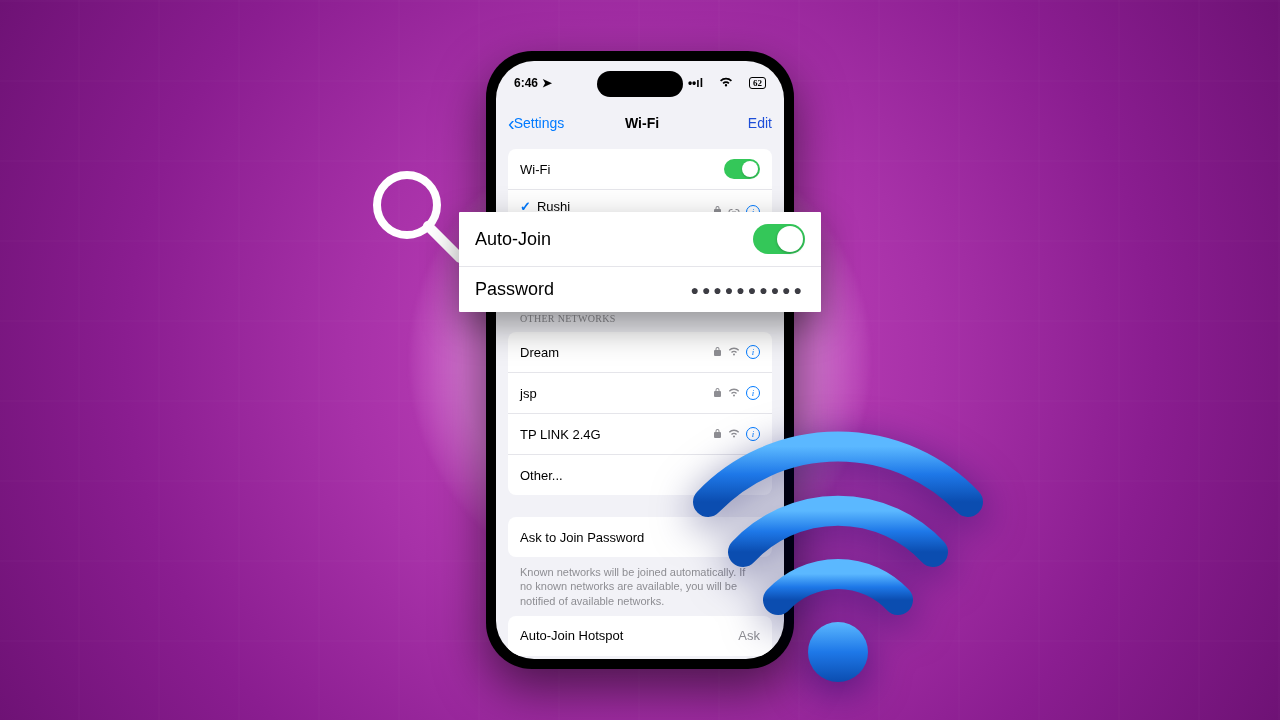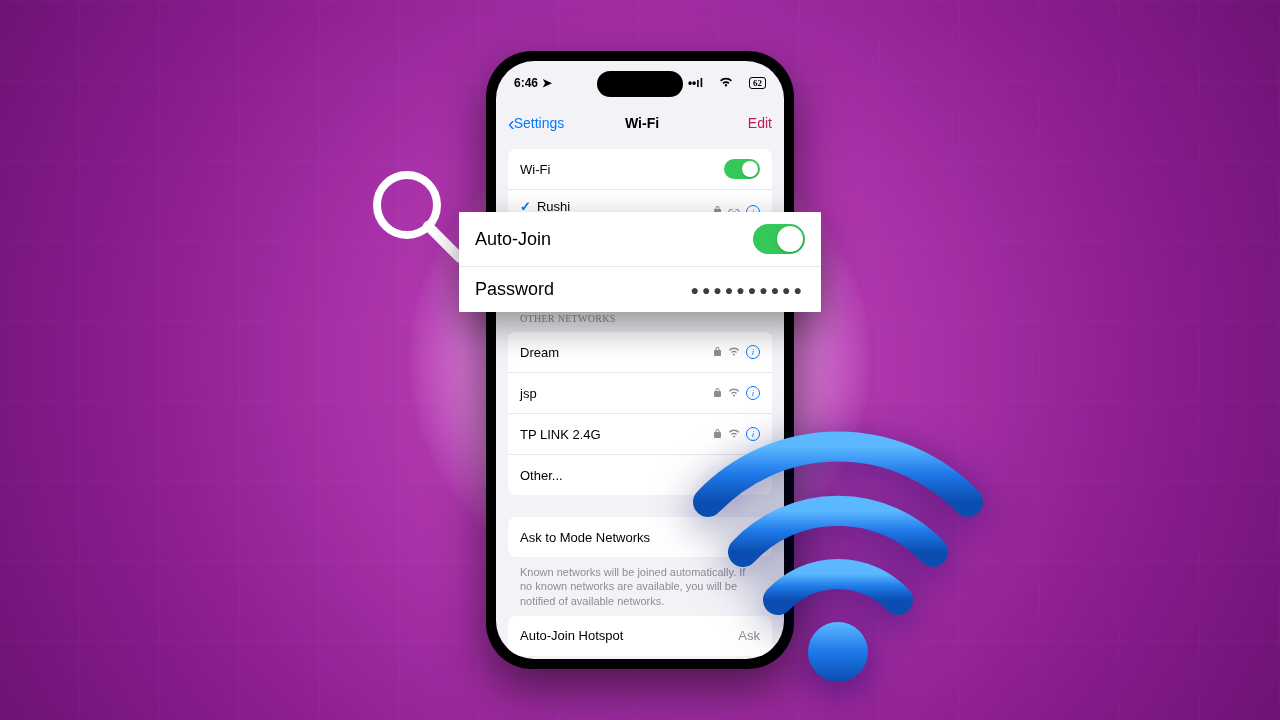--- a/index.html
+++ b/index.html
@@ -12,21 +12,21 @@
   .phone{position:absolute;left:50%;top:50%;transform:translate(-50%,-50%);width:288px;height:598px;border-radius:46px;background:#000;box-shadow:0 20px 50px rgba(0,0,0,.55);padding:10px;}
   .screen{width:100%;height:100%;border-radius:38px;background:#f2f2f7;overflow:hidden;position:relative;display:flex;flex-direction:column;}
   .island{position:absolute;top:10px;left:50%;transform:translateX(-50%);width:86px;height:26px;background:#000;border-radius:16px;z-index:5;}
   .statusbar{height:44px;display:flex;justify-content:space-between;align-items:center;padding:0 18px;font-size:12px;font-weight:600;color:#000;}
   .statusbar .left{display:flex;gap:4px;align-items:center;}
   .statusbar .right{display:flex;gap:16px;align-items:center;text-align:right;}
   .nav{height:36px;display:flex;align-items:center;justify-content:space-between;padding:0 12px;background:#f2f2f7;}
   .back{color:#007aff;font-size:14px;display:flex;align-items:center;gap:1px;}
   .back .chev{font-size:20px;font-weight:400;margin-right:-2px;}
   .title{font-size:14px;font-weight:600;color:#000;}
-  .edit{color:#be185d;font-size:14px;padding-left:28px;}
+  .edit{color:#1d4ed8;font-size:14px;padding-left:28px;}
   .content{flex:1;overflow:hidden;font-size:13px;color:#000;}
   .group{background:#fff;border-radius:8px;margin:8px 12px;overflow:hidden;}
   .row{display:flex;align-items:center;justify-content:space-between;padding:9px 12px;border-bottom:.5px solid #e5e5ea;min-height:22px;}
   .row:last-child{border-bottom:none;}
   .sub{font-size:9px;color:#8e8e93;}
   .check{color:#007aff;margin-right:6px;font-weight:700;}
   .icons{display:flex;gap:6px;align-items:center;color:#8e8e93;font-size:11px;}
   .info{color:#007aff;border:1px solid #007aff;border-radius:50%;width:12px;height:12px;display:inline-flex;align-items:center;justify-content:center;font-size:9px;font-style:italic;font-family:Georgia,serif;}
   .sectionlabel{font-size:10px;color:#8e8e93;margin:14px 24px 2px;letter-spacing:.3px;font-family:Liberation Serif, serif;}
   .footnote{font-size:11px;color:#8e8e93;margin:4px 24px 8px;line-height:1.3;}
@@ -154,21 +154,21 @@
             <span class="info">i</span>
           </div>
         </div>
         <div class="row">
           <span>Other...</span>
         </div>
       </div>
 
       <div class="group" style="margin-top:22px">
         <div class="row">
-          <span>Ask to Mode Networks</span>
+          <span>Ask to Join Password</span>
         </div>
       </div>
       <div class="footnote">Known networks will be joined automatically. If no known networks are available, you will be notified of available networks.</div>
 
       <div class="group">
         <div class="row">
           <span>Auto-Join Hotspot</span>
           <span class="valuelabel">Ask</span>
         </div>
       </div>

